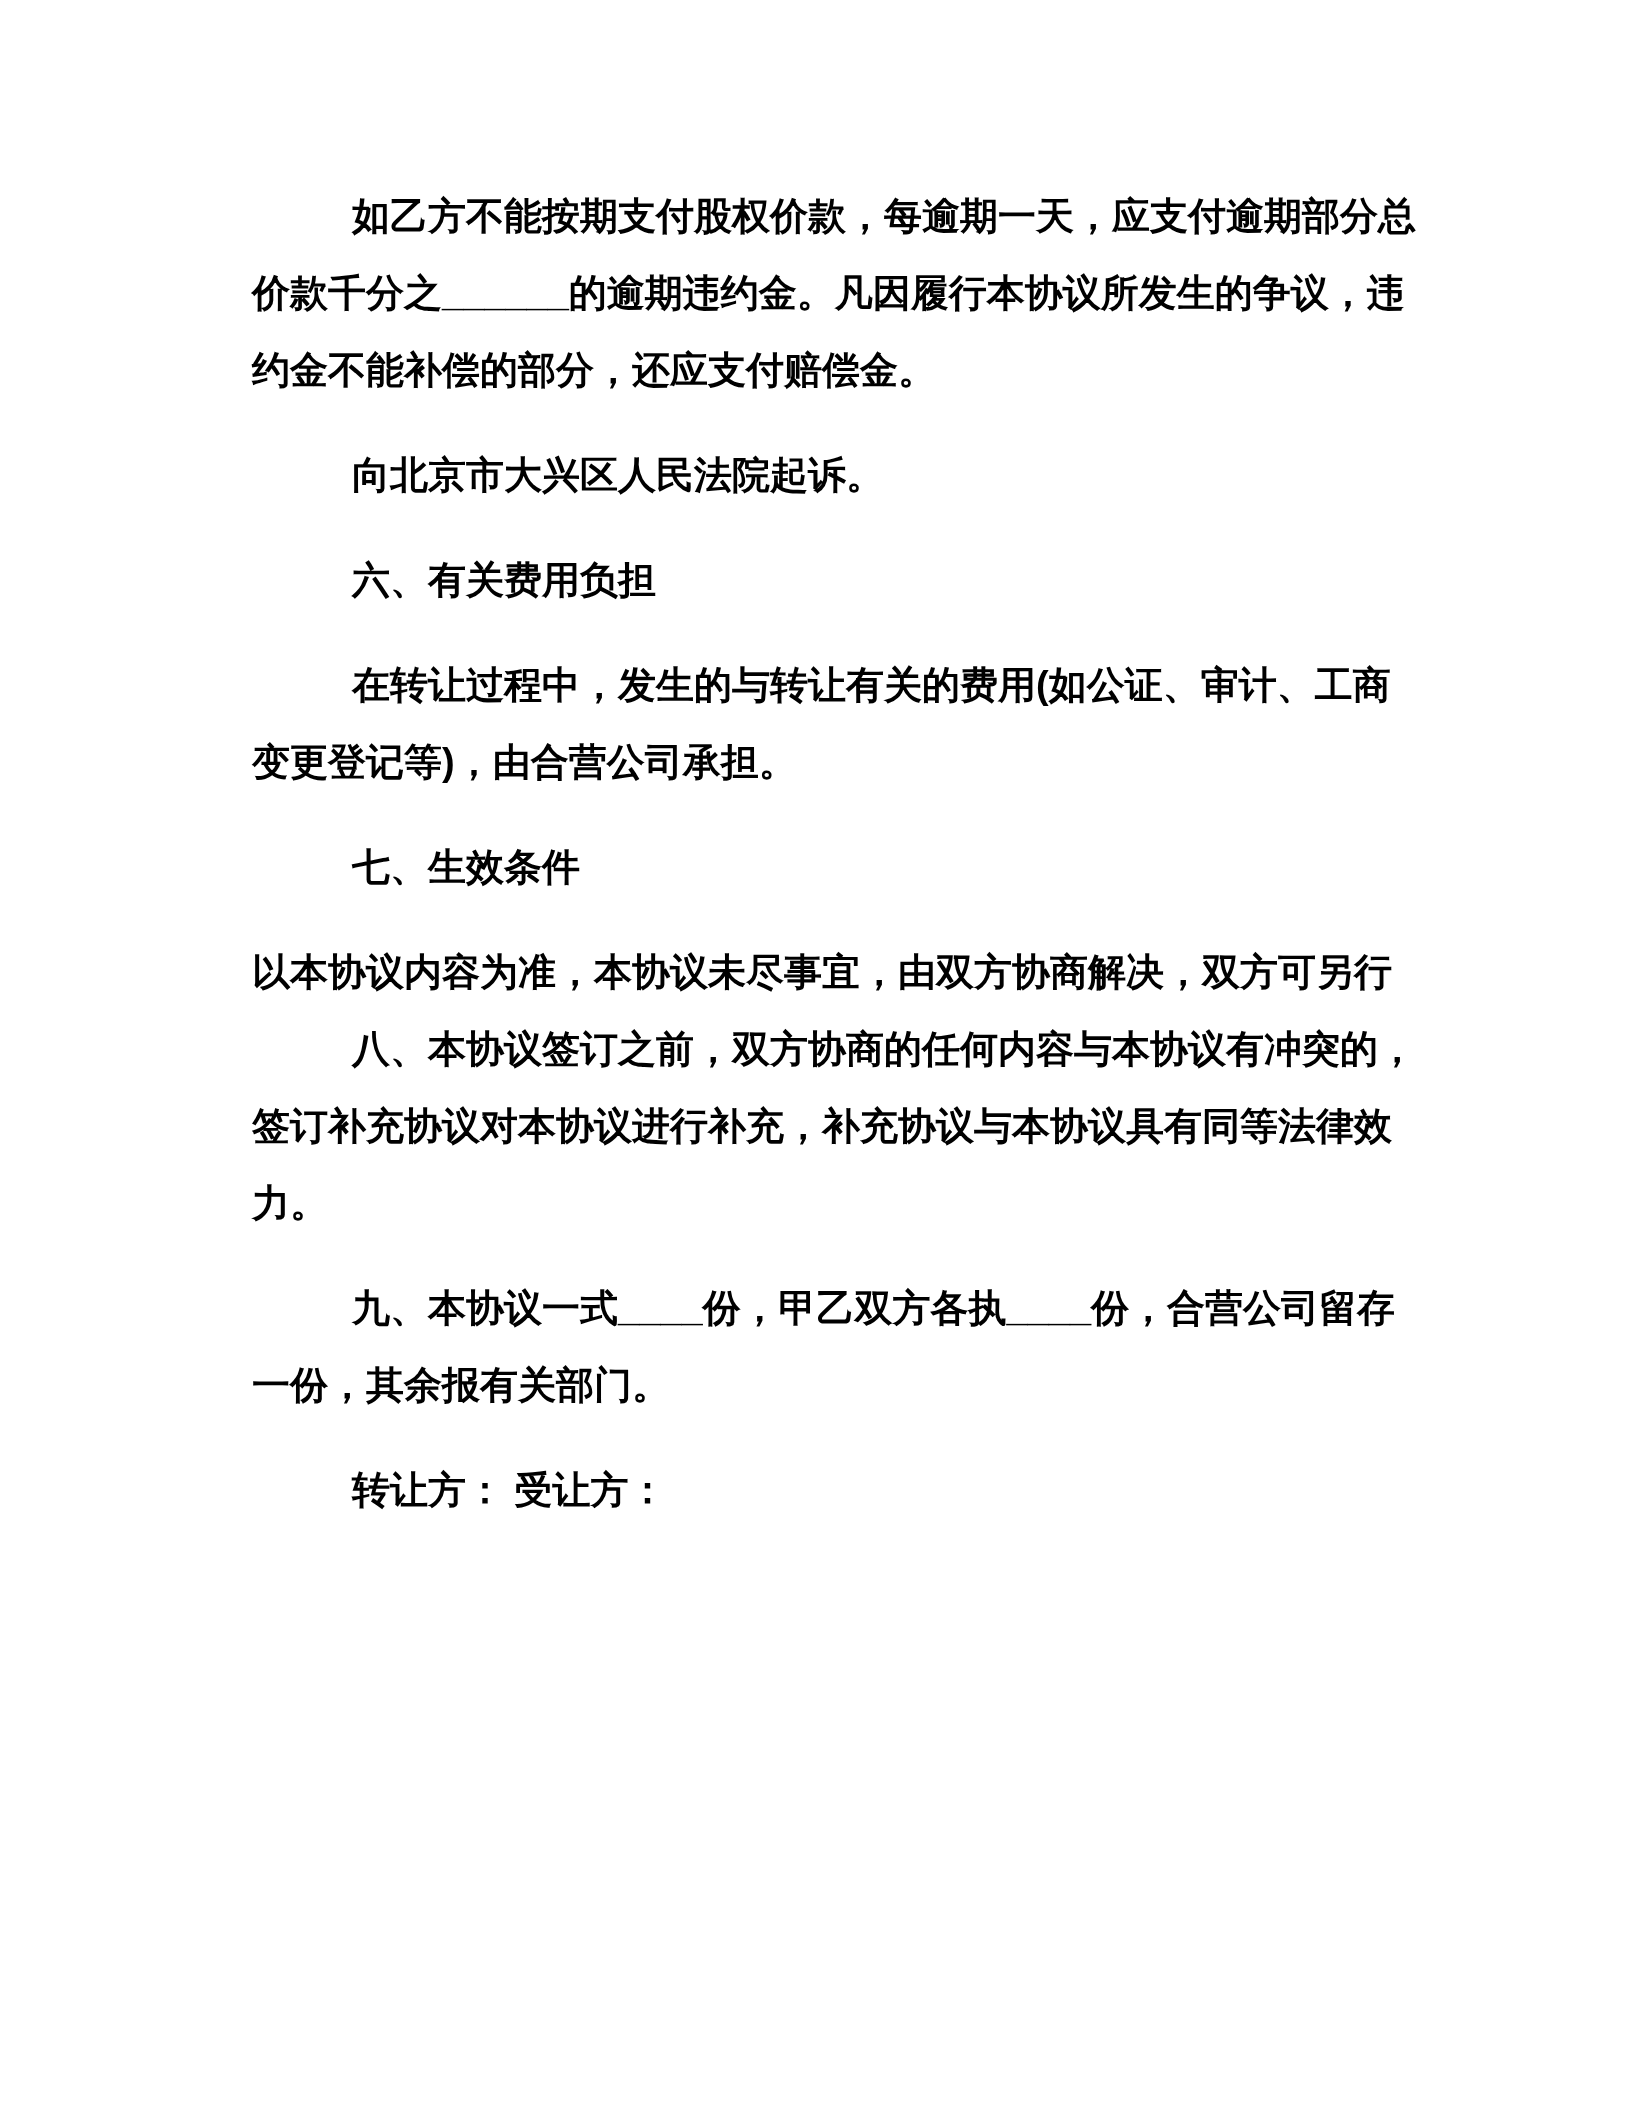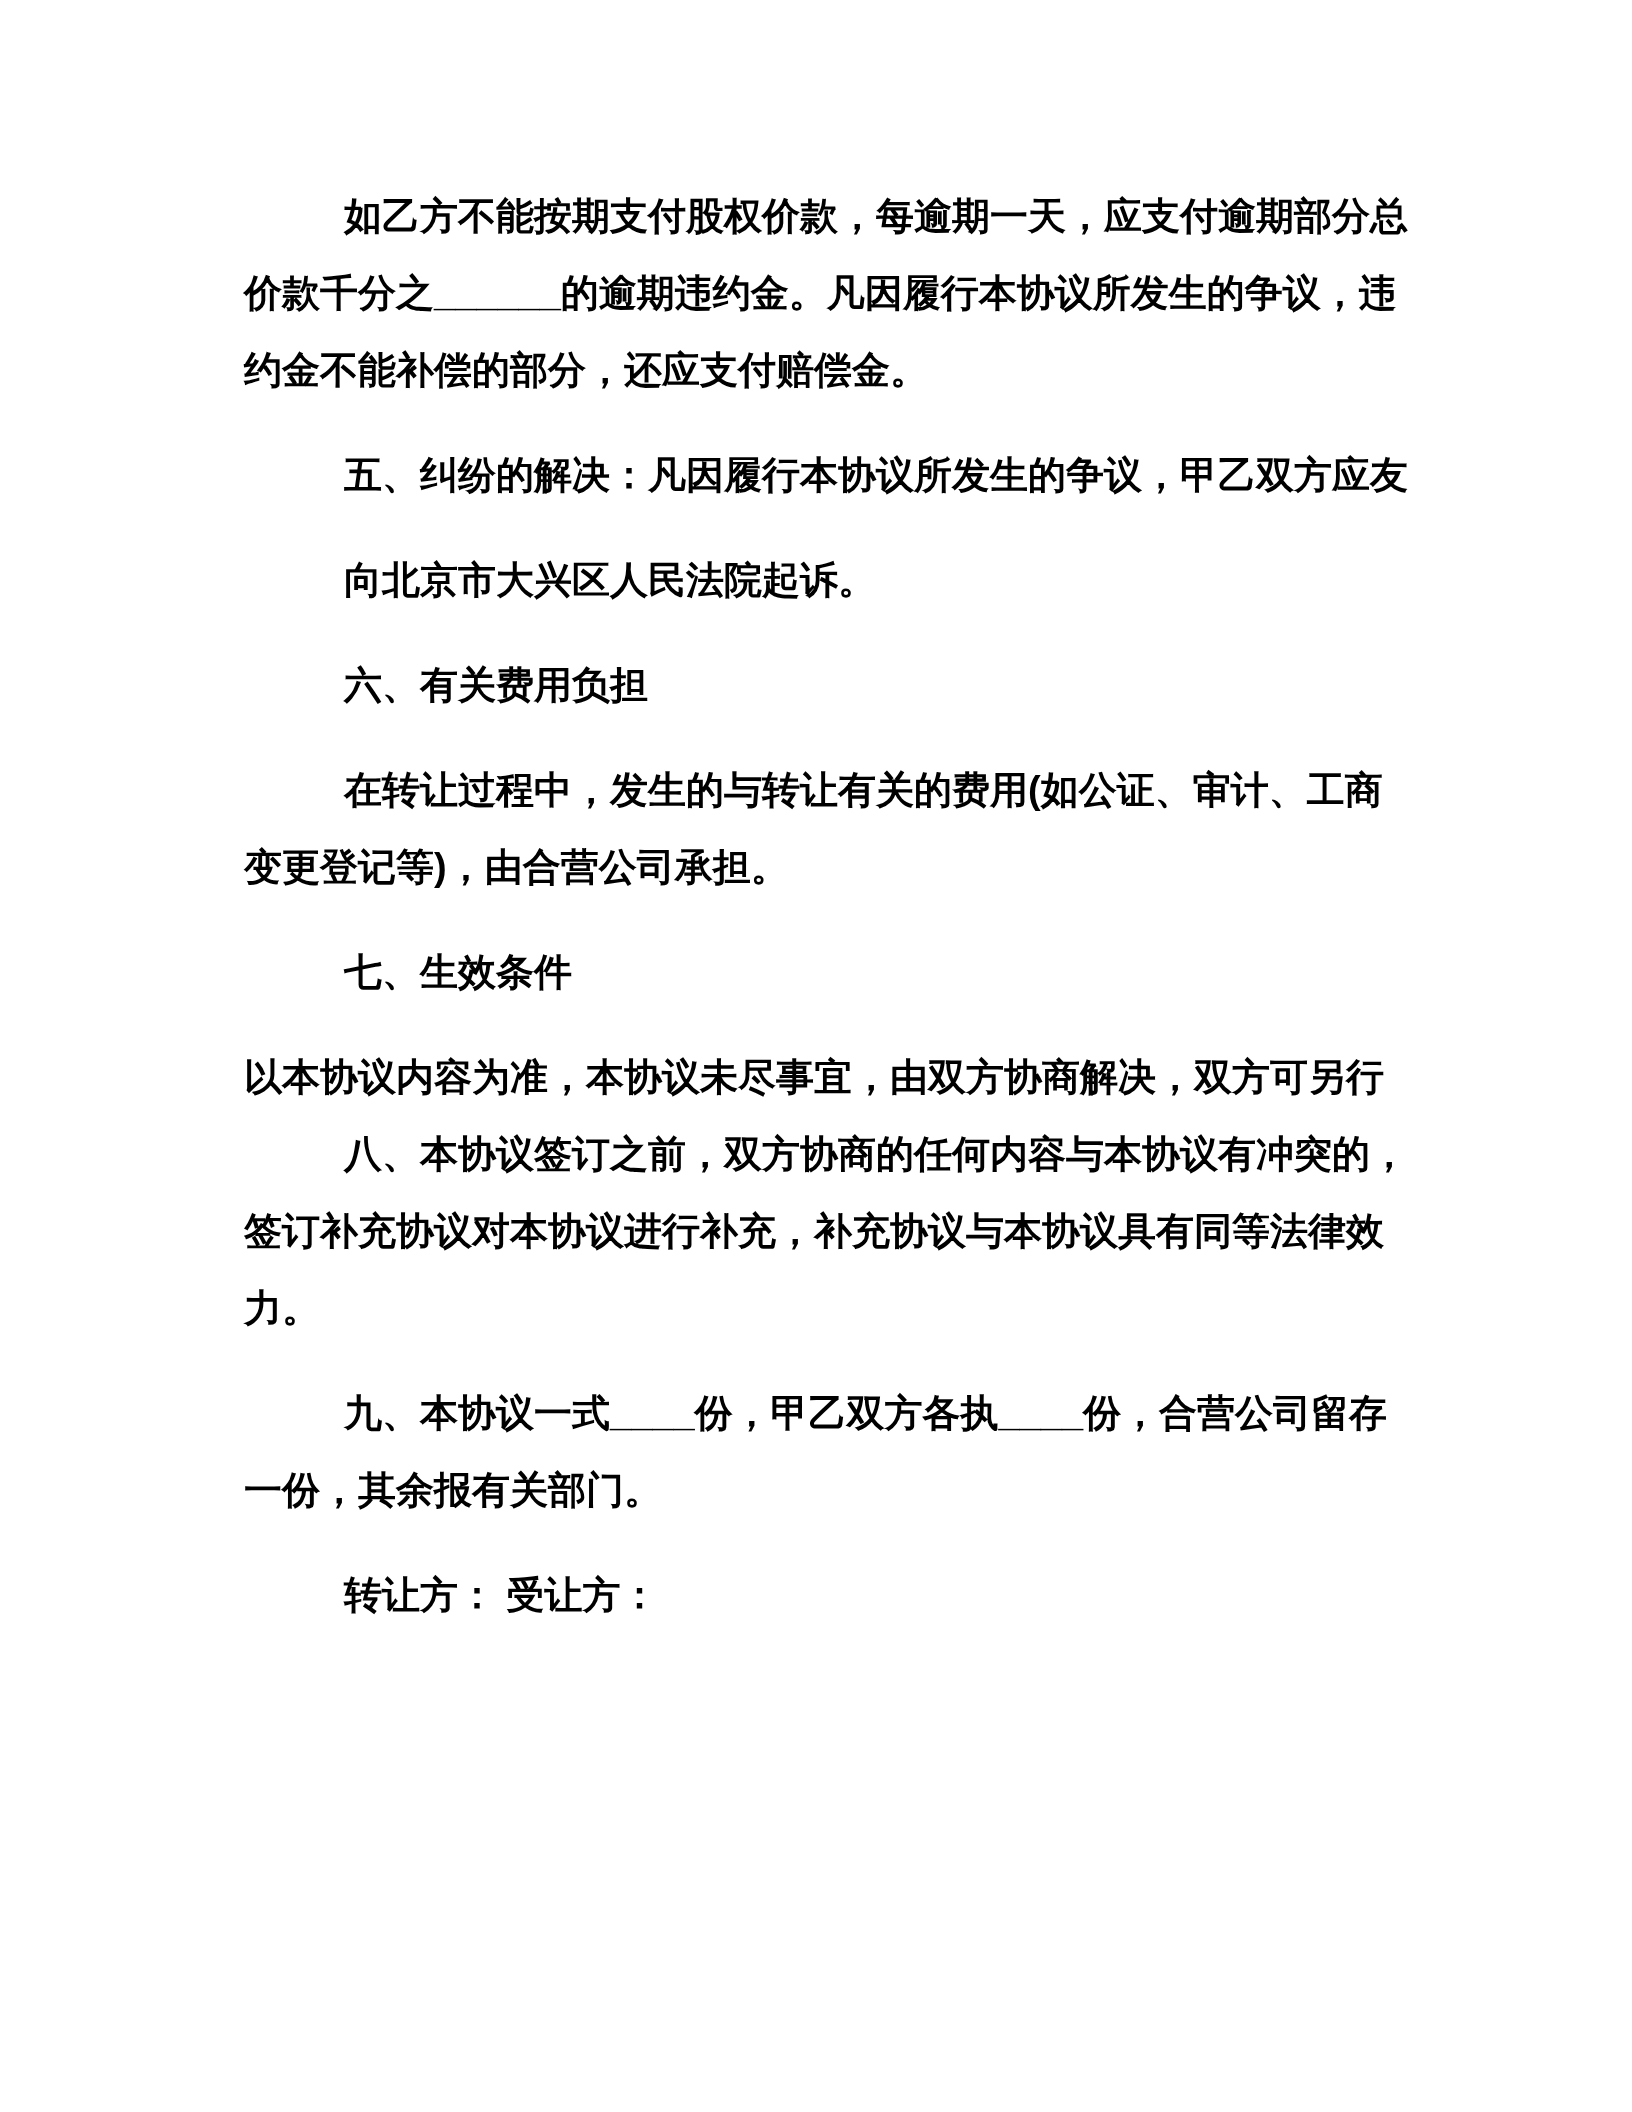--- a/index.html
+++ b/index.html
@@ -13,21 +13,21 @@
     color: #000000;
     font-family: "Liberation Sans", sans-serif;
     overflow: hidden;
   }
   .doc {
     padding: 178px 200px 0 240px;
     box-sizing: border-box;
     width: 1632px;
   }
   .para {
-    margin: 0 0 28px 4px;
+    margin: 0 0 28px 12px;
     padding: 0;
   }
   .line {
     display: block;
     height: 77px;
     line-height: 77px;
     font-size: 38px;
     font-weight: 700;
     white-space: pre;
     letter-spacing: 0;
@@ -39,21 +39,20 @@
 </head>
 <body>
 
 <div class="doc" id="doc">
     <p class="para">
       <span class="line first">如乙方不能按期支付股权价款，每逾期一天，应支付逾期部分总</span>
       <span class="line">价款千分之______的逾期违约金。凡因履行本协议所发生的争议，违</span>
       <span class="line">约金不能补偿的部分，还应支付赔偿金。</span>
     </p>
     <p class="para">
-      <span class="line first">五、纠纷的解决：凡因履行本协议所发生的争议，甲乙双方应友</span>
     </p>
     <p class="para">
       <span class="line first">向北京市大兴区人民法院起诉。</span>
     </p>
     <p class="para">
       <span class="line first">六、有关费用负担</span>
     </p>
     <p class="para">
       <span class="line first">在转让过程中，发生的与转让有关的费用(如公证、审计、工商</span>
       <span class="line">变更登记等)，由合营公司承担。</span>

